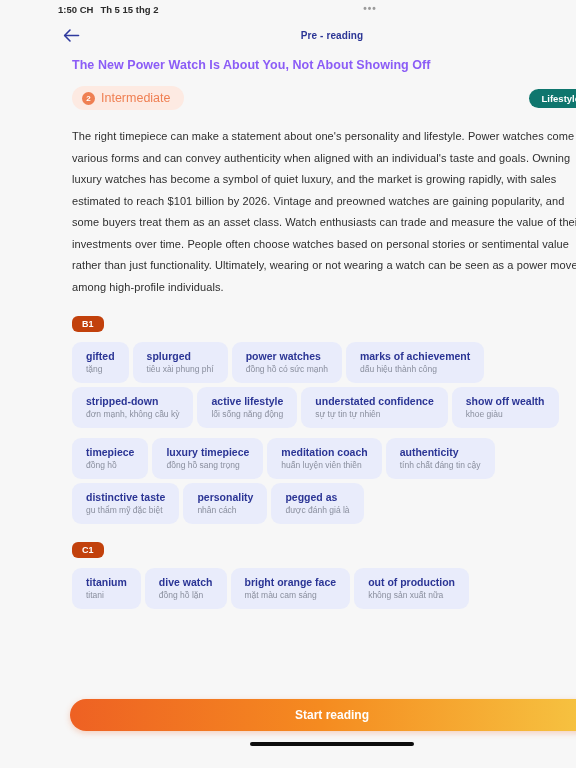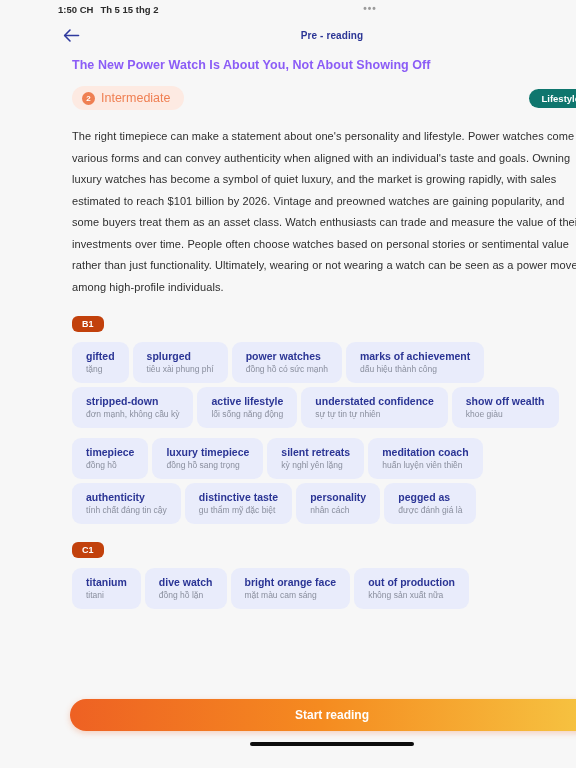--- a/index.html
+++ b/index.html
@@ -261,24 +261,20 @@
         <div class="card-grid">
           <div class="vcard">
             <div class="en">timepiece</div>
             <div class="vi">đồng hồ</div>
           </div>
           <div class="vcard">
             <div class="en">luxury timepiece</div>
             <div class="vi">đồng hồ sang trọng</div>
           </div>
           <div class="vcard">
-            <div class="en">silent retreats</div>
-            <div class="vi">kỳ nghỉ yên lặng</div>
-          </div>
-          <div class="vcard">
             <div class="en">meditation coach</div>
             <div class="vi">huấn luyện viên thiền</div>
           </div>
           <div class="vcard">
             <div class="en">authenticity</div>
             <div class="vi">tính chất đáng tin cậy</div>
           </div>
           <div class="vcard">
             <div class="en">distinctive taste</div>
             <div class="vi">gu thẩm mỹ đặc biệt</div>

